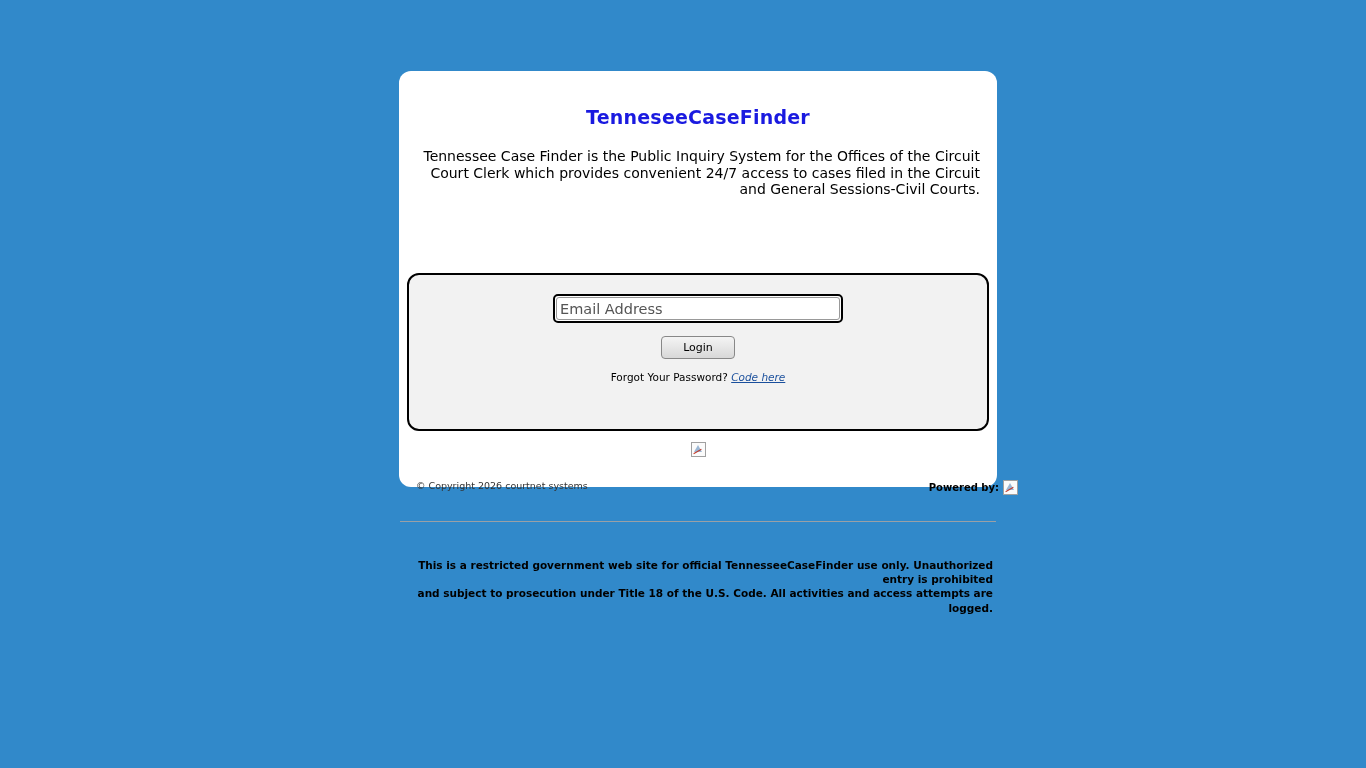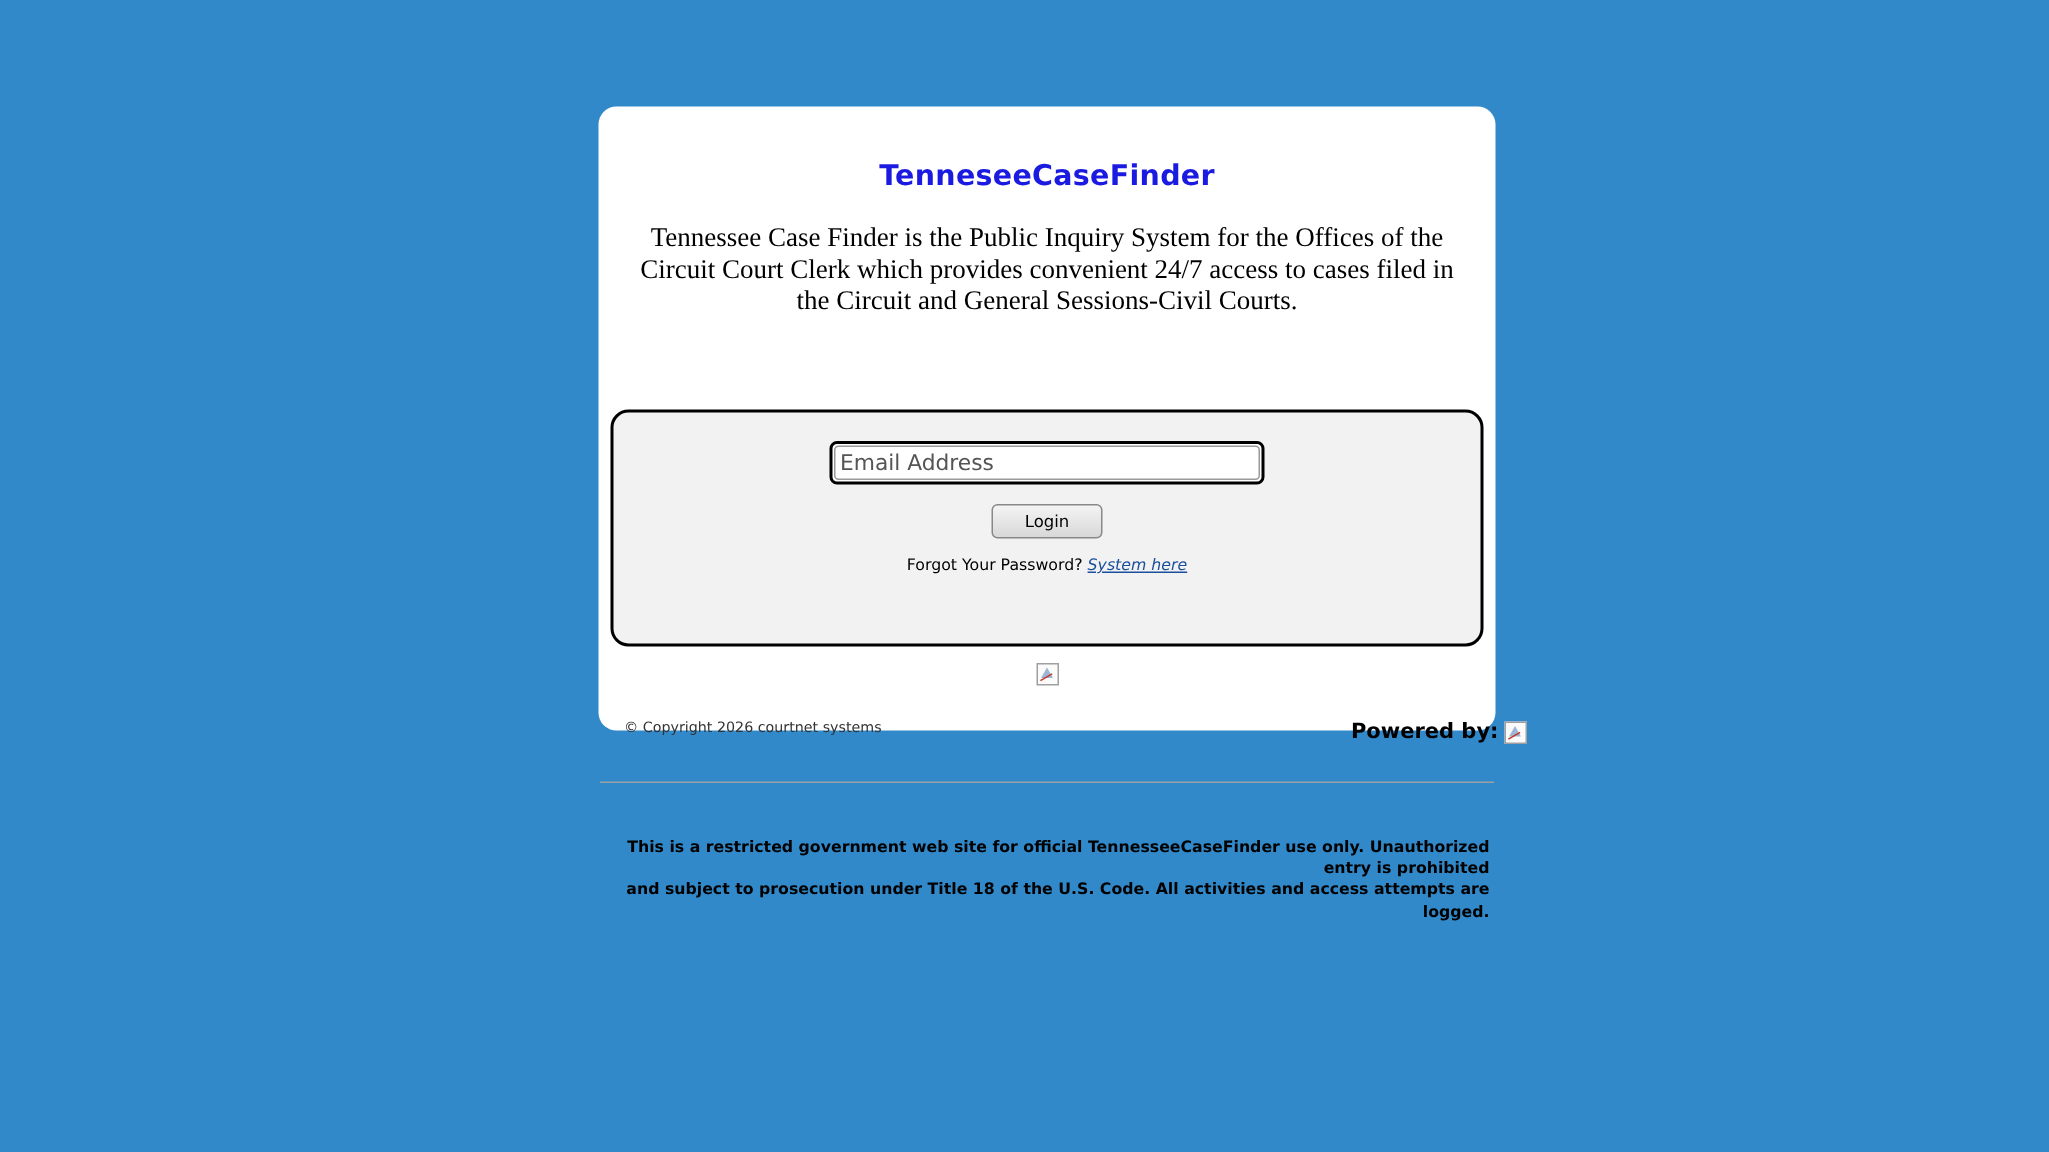--- a/index.html
+++ b/index.html
@@ -33,25 +33,24 @@
     text-align: center;
     color: #1a1ae0;
     font-size: 19px;
     font-weight: bold;
     margin-top: 35px;
     letter-spacing: 0.2px;
   }
 
   .intro {
     margin: 20px 17px 0 17px;
-    font-size: 18px;
+    font-size: 14px;
     color: #000;
     line-height: 1.18;
-    text-align: center;
-    font-family: Liberation Serif, serif;
+    text-align: right;
   }
 
   .login-box {
     position: absolute;
     left: 8px;
     top: 202px;
     width: 582px;
     height: 158px;
     box-sizing: border-box;
     border: 2px solid #000;
@@ -175,21 +174,21 @@
     left: 17px;
     top: 0;
     font-size: 9.5px;
     color: #333;
   }
 
   .powered {
     position: absolute;
     right: 6px;
     top: 0;
-    font-size: 14px;
+    font-size: 10px;
     color: #000;
     font-weight: bold;
     display: flex;
     align-items: center;
     gap: 4px;
   }
 
   .divider {
     position: absolute;
     left: 1px;
@@ -230,21 +229,21 @@
         <div class="email-outline">
           <input class="text-field" type="text" placeholder="Email Address" style="">
         </div>
       </div>
 
 
       <button class="login-btn">Login</button>
 
       <div class="forgot-line">
         <span>Forgot Your Password?</span>
-        <a href="#">System here</a>
+        <a href="#">Code here</a>
       </div>
 
     </div>
 
     <div class="mid-logo">
       <span class="broken-img"></span>
     </div>
 
     <div class="copyright-row">
       <div class="copyright">© Copyright 2026 courtnet systems</div>

